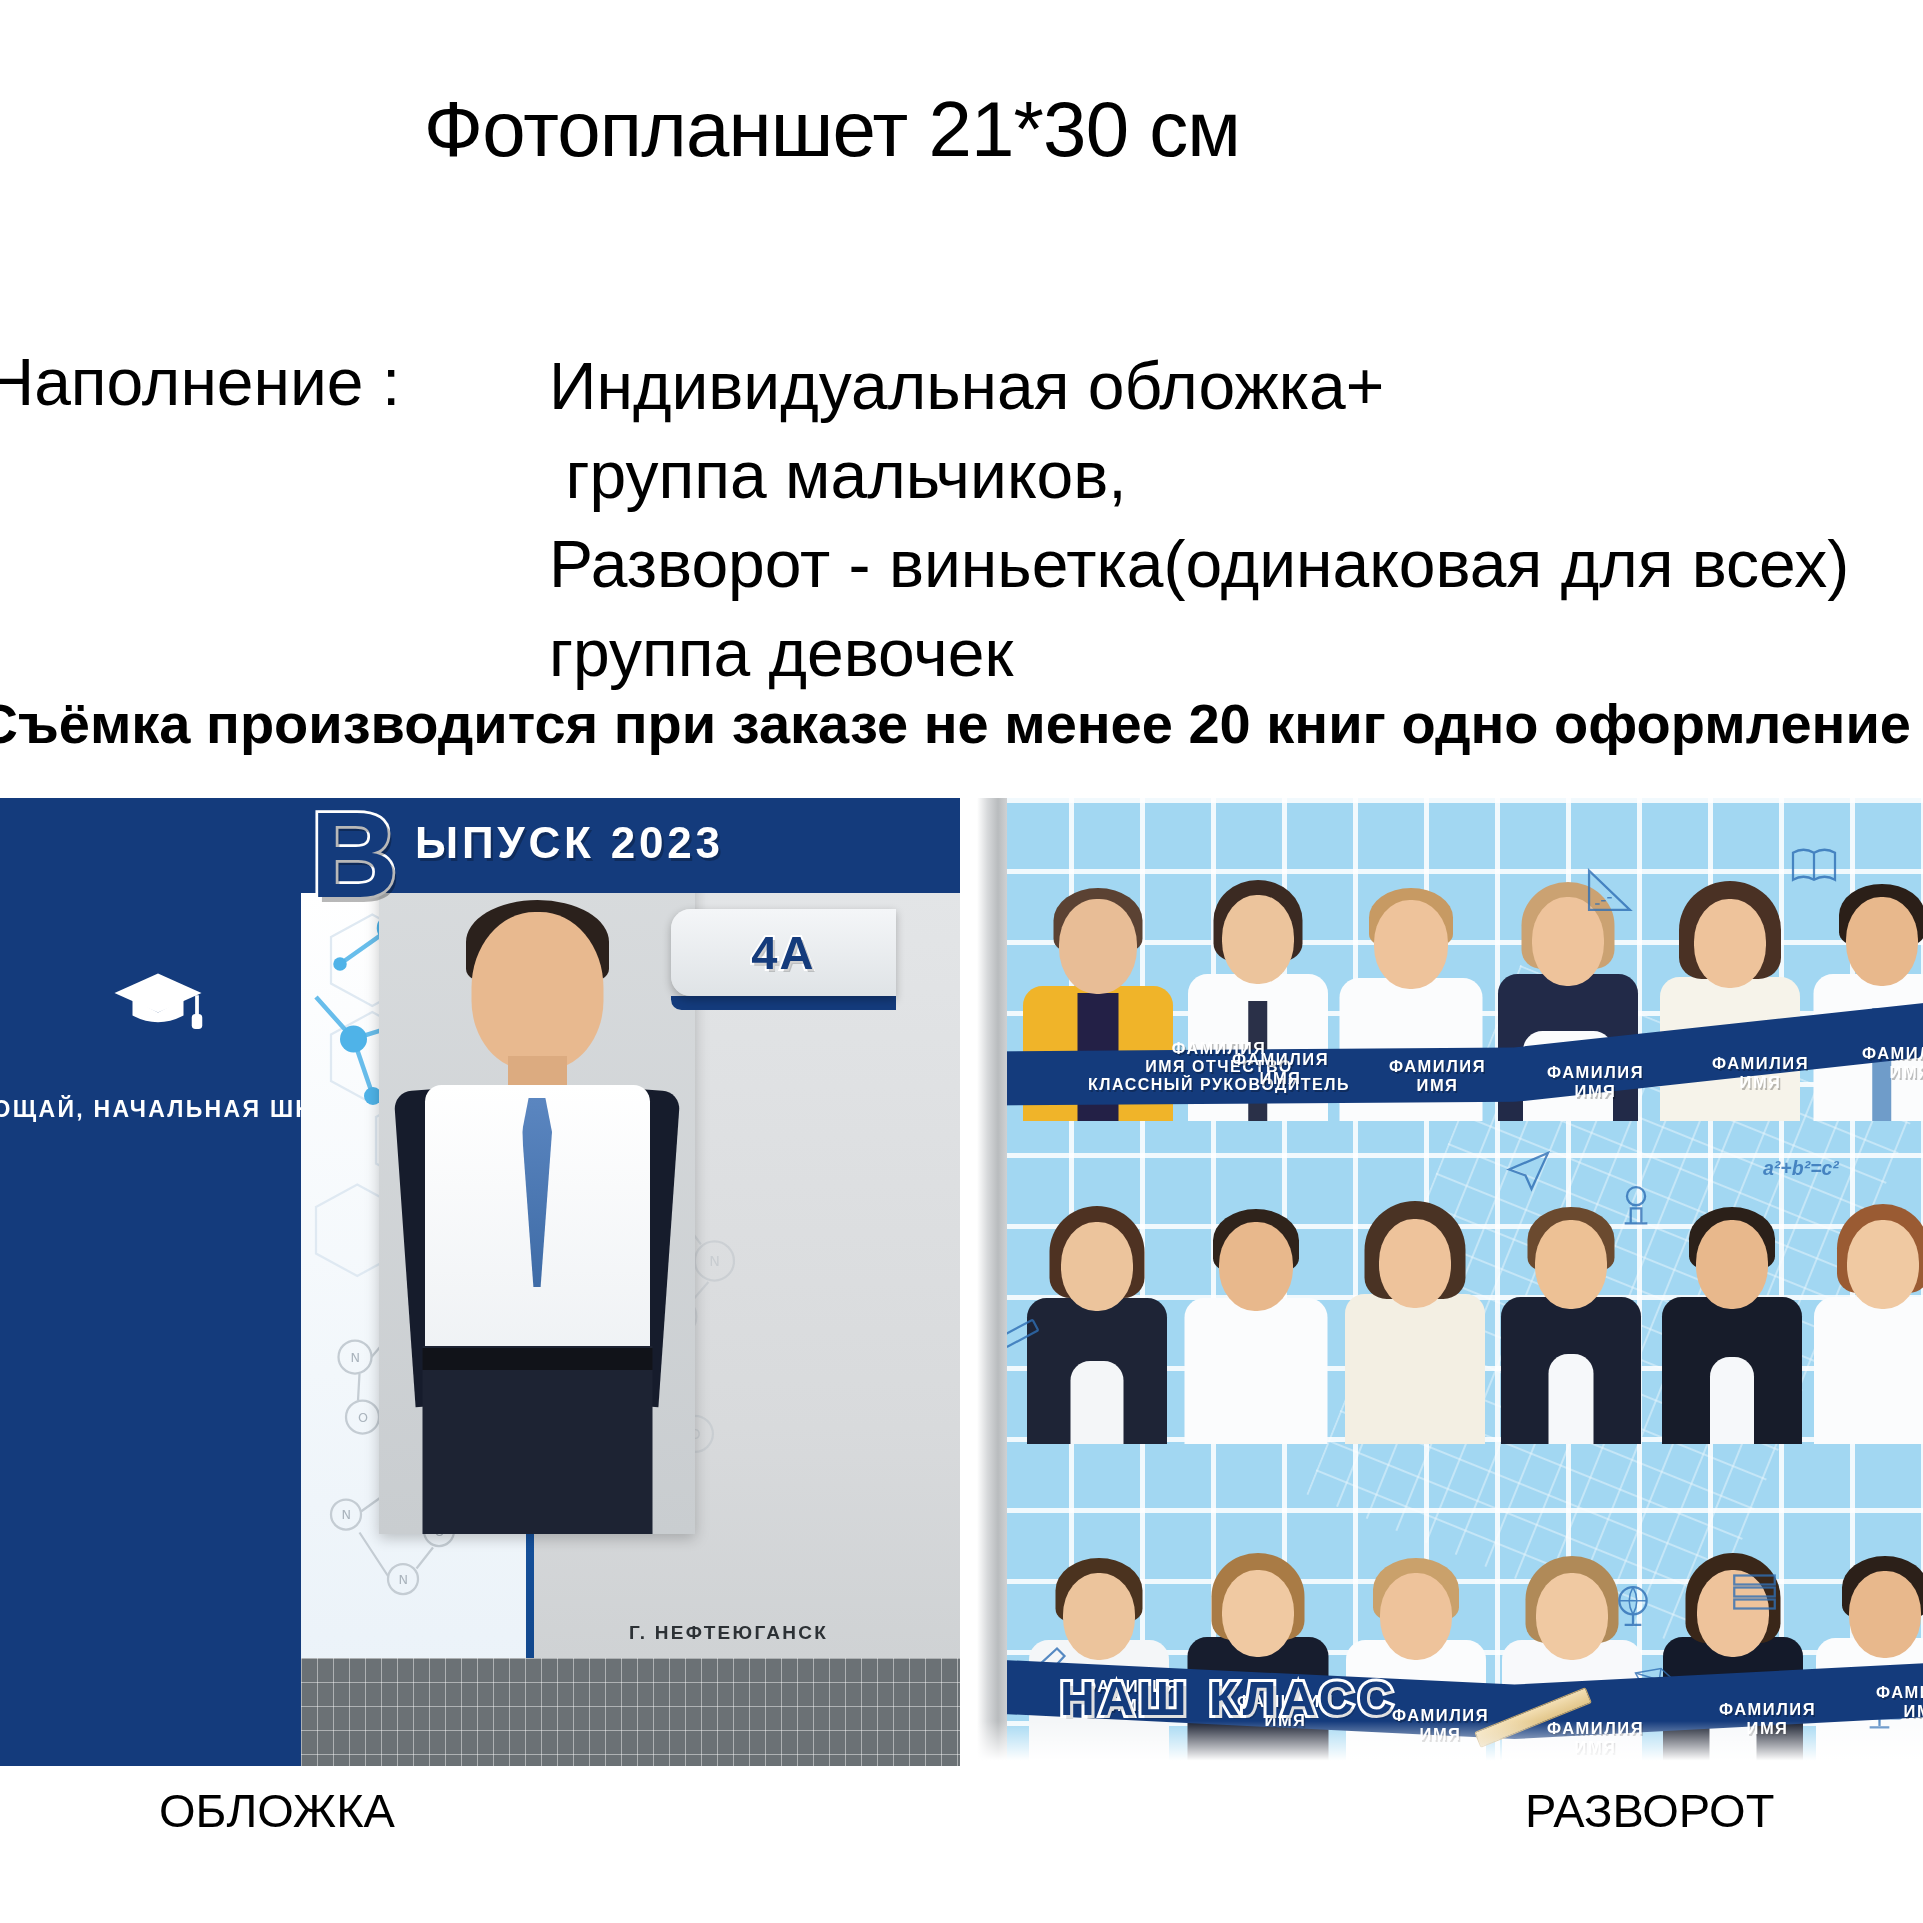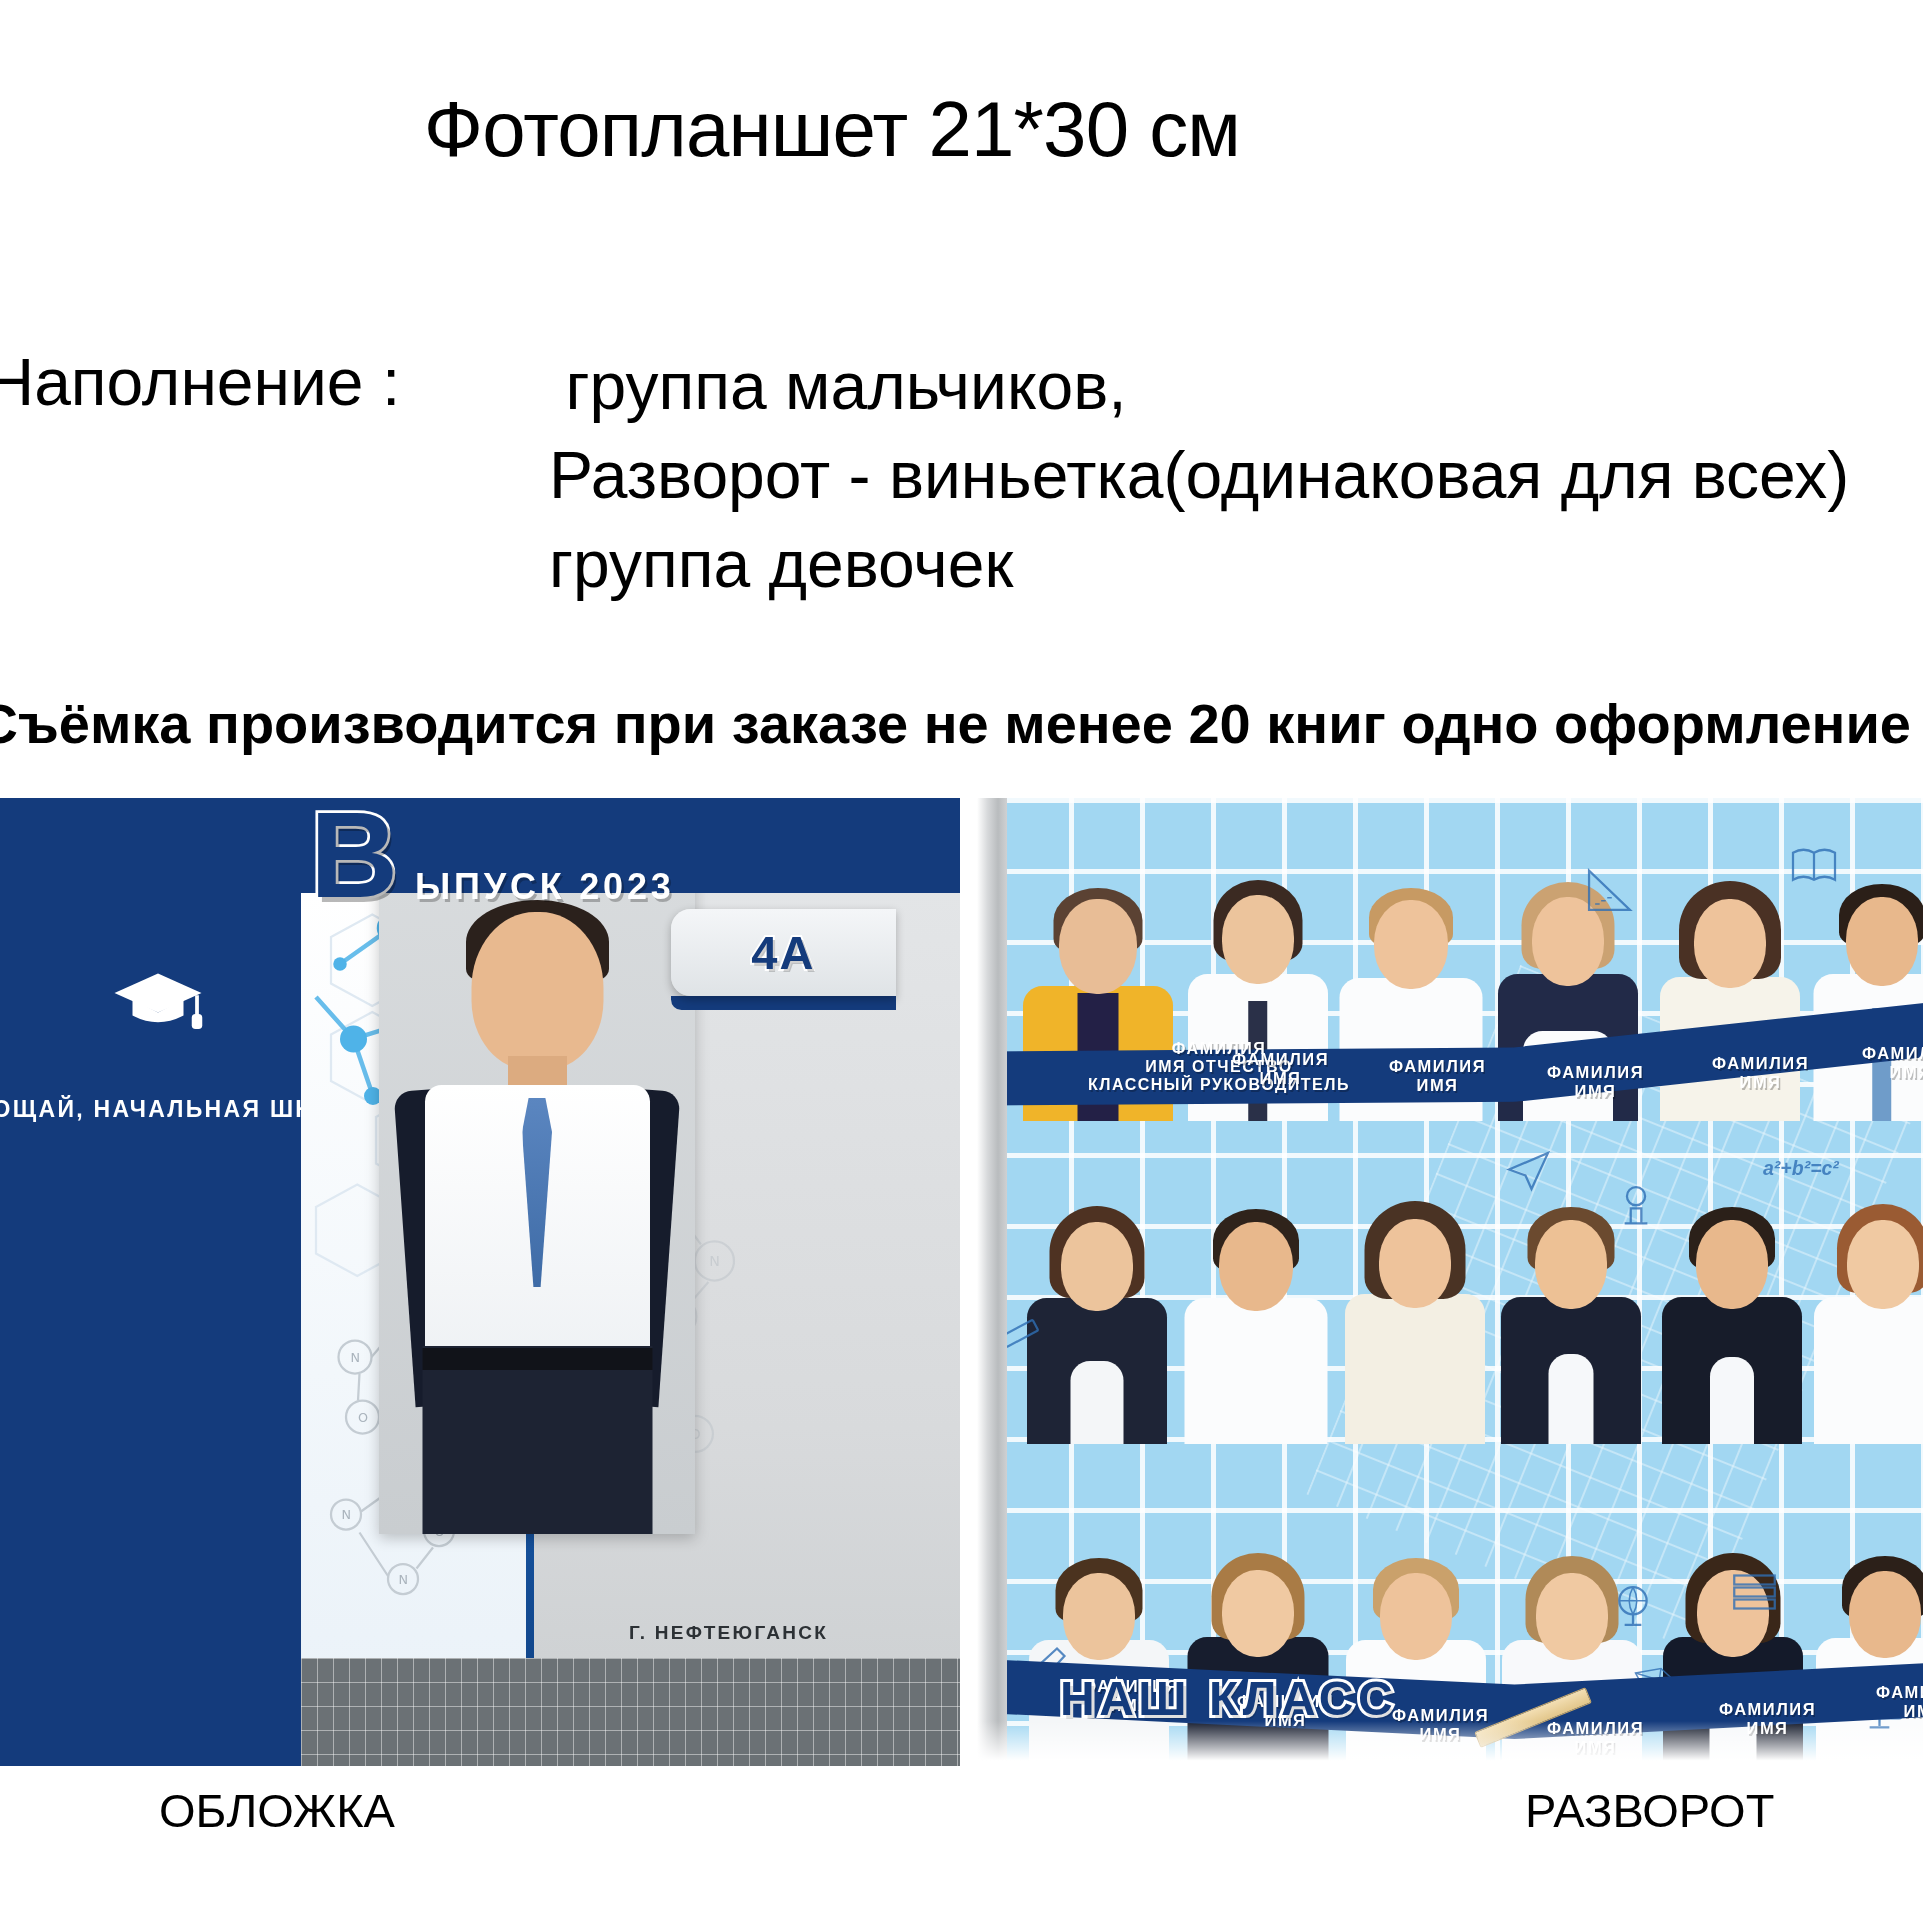--- a/index.html
+++ b/index.html
@@ -83,22 +83,22 @@
     position:absolute; left:0; top:0; width:660px; height:95px; background:#143b7c;
   }
   .big-v {
     position:absolute; left:9px; top:-4.5px;
     font-size: 122px; font-weight: 700; color:#143b7c; line-height:1;
     -webkit-text-stroke: 5.3px #ffffff; paint-order: stroke fill;
     text-shadow: 3.8px 4.5px 0 rgba(0,0,0,.28);
   }
   .vyp {
     position:absolute; left:114px; top:19.5px;
-    font-size: 36px; font-weight: 700; letter-spacing: 3.8px; color:#ffffff;
-    white-space:nowrap; text-shadow: 2.3px 3px 0 rgba(0,0,0,.25); margin-top: 48px;
+    font-size: 44px; font-weight: 700; letter-spacing: 3.8px; color:#ffffff;
+    white-space:nowrap; text-shadow: 2.3px 3px 0 rgba(0,0,0,.25);
   }
   .class-badge {
     position:absolute; left:370px; top:111px; width:225px; height:87px;
     background: linear-gradient(180deg,#f4f6f8,#dfe3e6);
     border-radius: 19.5px 0 0 19.5px;
     box-shadow: 0 3.8px 9px rgba(0,0,0,.25);
     display:flex; align-items:center; justify-content:center;
   }
   .class-badge span {
     font-size: 47px; font-weight:700; color:#143b7c; letter-spacing:2.3px;
@@ -227,20 +227,21 @@
 </style>
 </head>
 <body>
 
 <div id="page">
 
   <div class="title-1">Фотопланшет 21*30 см</div>
 
   <div class="fill-label">Наполнение :</div>
   <div class="fill-lines">
+    <div>Индивидуальная обложка+</div>
     <div class="indent">группа мальчиков,</div>
     <div>Разворот - виньетка(одинаковая для всех)</div>
     <div>группа девочек</div>
   </div>
 
   <div class="note">Съёмка производится при  заказе не менее 20 книг  одно оформление на класс</div>
 
   <div class="cover">
 
     <svg class="cap-icon" viewBox="0 0 120 88">

